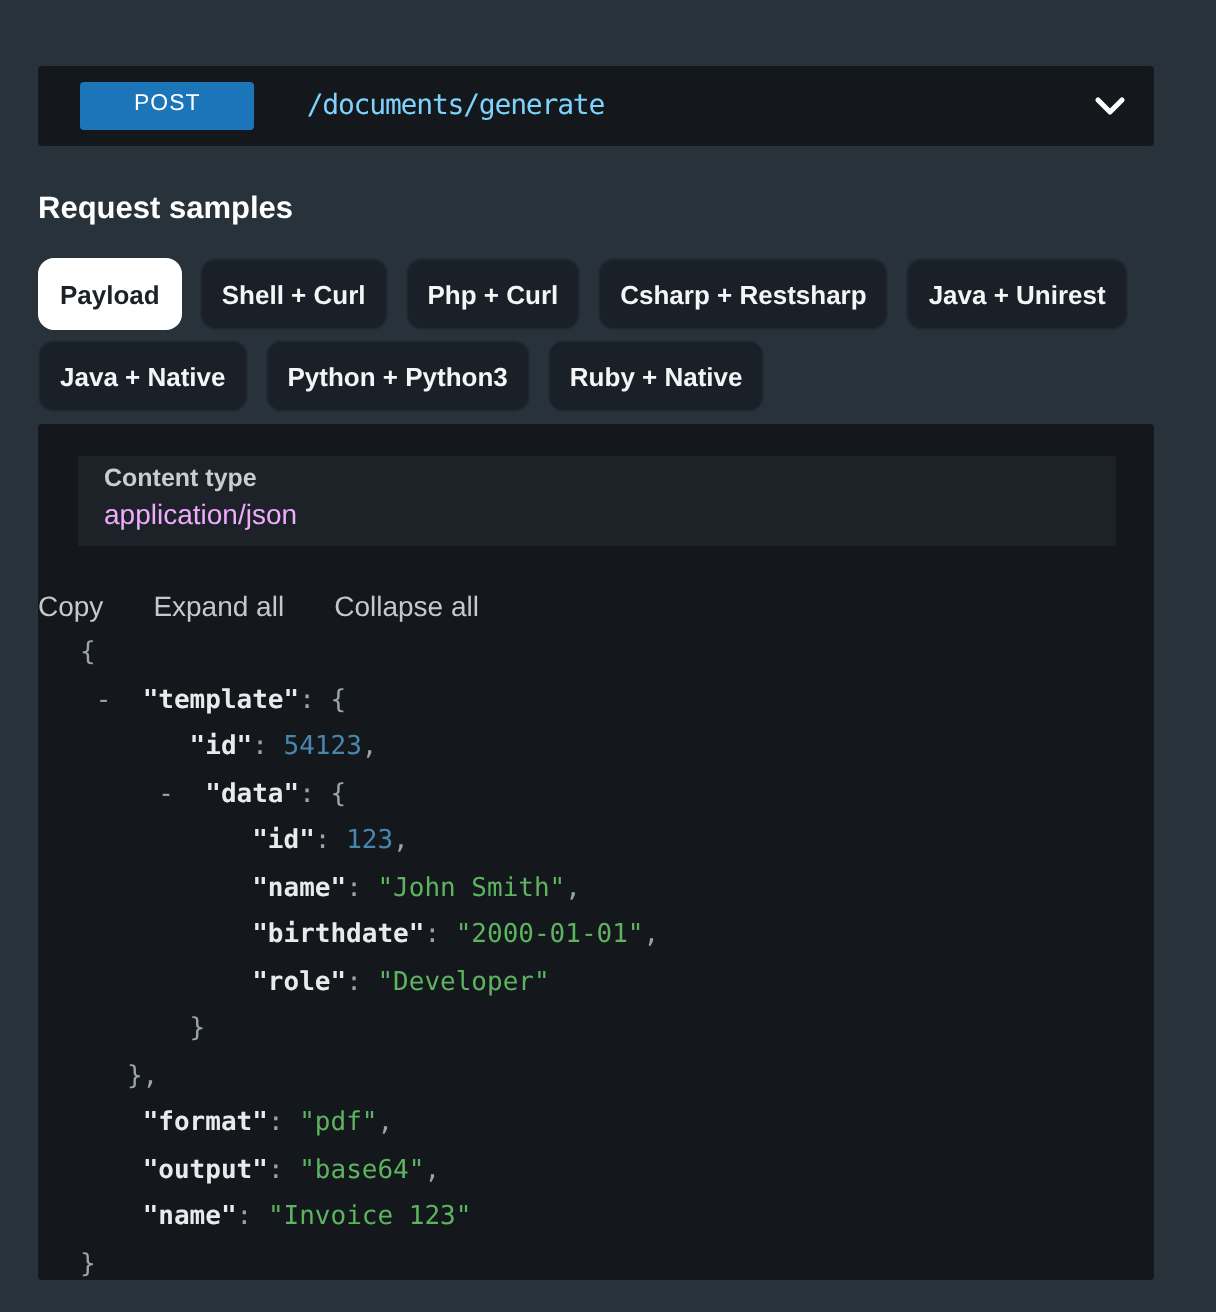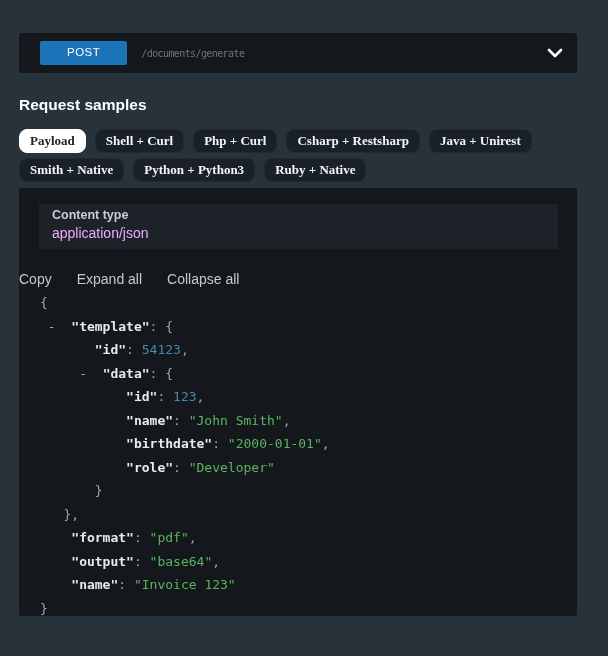--- a/index.html
+++ b/index.html
@@ -18,31 +18,31 @@
   .endpoint-bar{
     margin:33px 31px 0 19px; height:40px; background:var(--panel-bg);
     border-radius:2px; display:flex; align-items:center; padding:0 14px 0 21px;
     cursor:pointer;
   }
   .method-badge{
     background:var(--method-post-bg); color:#fff; font-size:11.5px; letter-spacing:.5px;
     padding:6px 27px; border-radius:2px; line-height:1;
   }
   .endpoint-path{
-    margin-left:14px; font-family:"DejaVu Sans Mono", monospace;
-    font-size:10px; letter-spacing:-.6px; color:#737373;
+    margin-left:26px; font-family:"DejaVu Sans Mono", monospace;
+    font-size:14px; letter-spacing:-.6px; color:#7dd3fc;
   }
   .chevron{margin-left:auto; display:flex; align-items:center;}
   
   .section-title{margin:23px 0 0 19px; font-size:15.5px; font-weight:bold; color:#fff;}
   
   .tabs{margin:15px 31px 0 19px; display:flex; flex-wrap:wrap; gap:5px 9px;}
   .tab{
-    height:24px; padding:0 10px; border-radius:8px; background:var(--tab-bg);
-    border:1px solid #222933; color:#f3f5f6; font-family:Liberation Serif, serif;
+    height:36px; padding:0 10px; border-radius:8px; background:var(--tab-bg);
+    border:1px solid #222933; color:#f3f5f6; font-family:Liberation Sans, sans-serif;
     font-weight:bold; font-size:13px; cursor:pointer;
   }
   .tab.active{background:var(--active-tab-bg); border-color:var(--active-tab-bg); color:#1b2127;}
   
   .panel{
     margin:6px 31px 0 19px; height:428px; background:var(--panel-bg);
     border-radius:2px; padding:16px 0 12px 0; overflow:hidden;
   }
   .content-type-box{
     margin:0 19px 0 20px; height:45px; background:var(--box-bg);
@@ -80,21 +80,21 @@
 </div>
 
 <div class="section-title">Request samples</div>
 
 <div class="tabs" id="tabs">
     <button class="tab active">Payload</button>
     <button class="tab">Shell + Curl</button>
     <button class="tab">Php + Curl</button>
     <button class="tab">Csharp + Restsharp</button>
     <button class="tab">Java + Unirest</button>
-    <button class="tab">Smith + Native</button>
+    <button class="tab">Java + Native</button>
     <button class="tab">Python + Python3</button>
     <button class="tab">Ruby + Native</button>
   </div>
 
 <div class="panel">
   <div class="content-type-box">
     <div class="ct-label">Content type</div>
     <div class="ct-value">application/json</div>
   </div>
   <div class="actions" id="actions">

